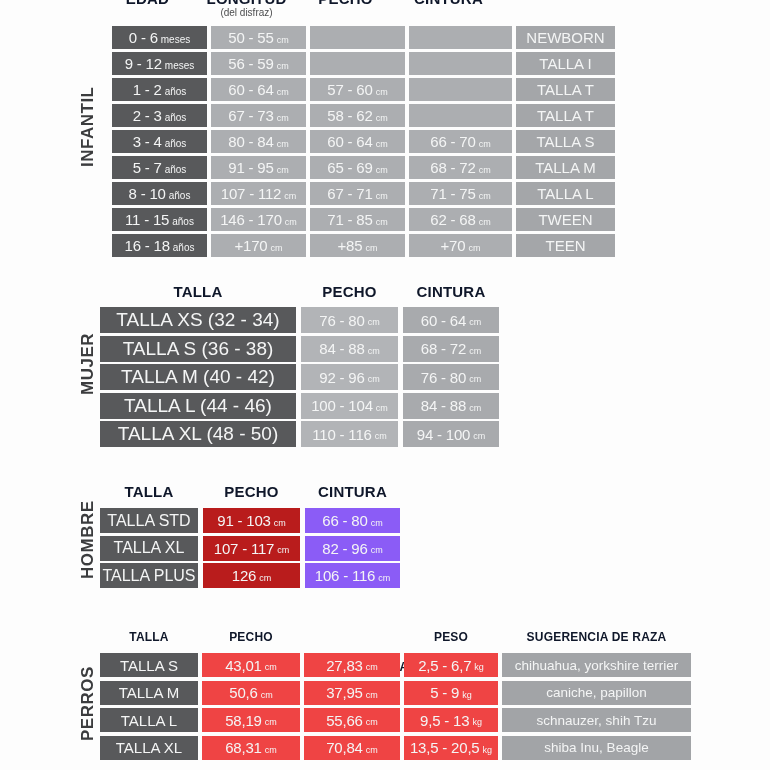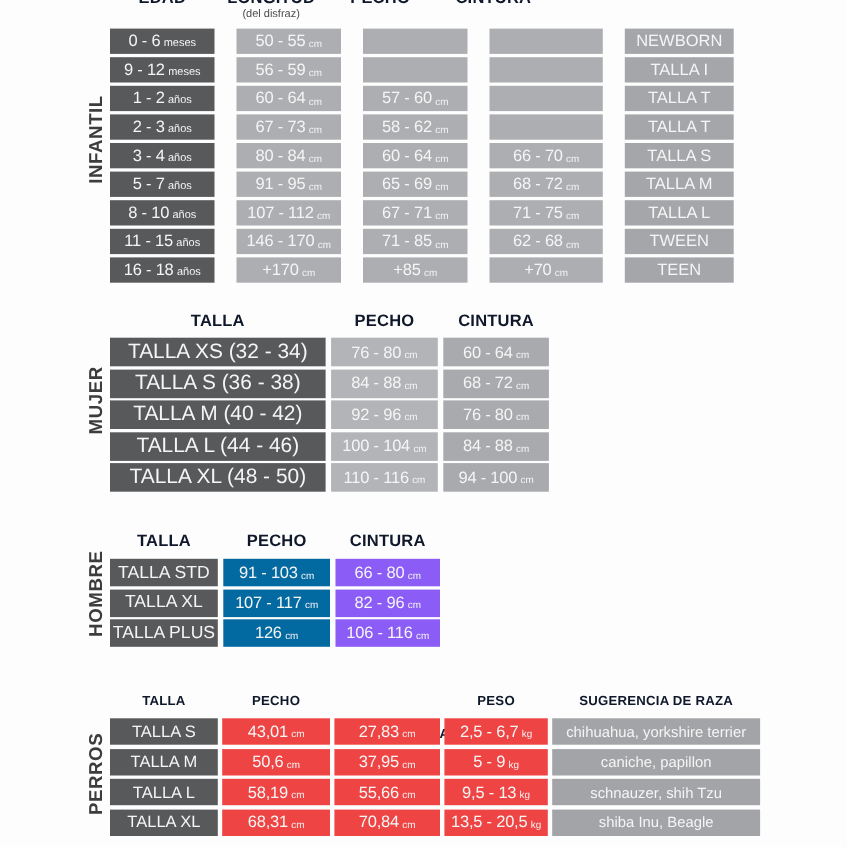--- a/index.html
+++ b/index.html
@@ -16,29 +16,29 @@
   .cell{display:flex;align-items:center;justify-content:center;color:#f4f5f5;
         white-space:nowrap;overflow:hidden;}
   .cell .v{font-size:15px;letter-spacing:-0.2px;}
   .cell .u{font-size:9px;margin-left:3px;transform:translateY(2px);}
   .dark{background:#58595b;}
   .dark .u{font-size:10px;}
   .lval{background:#acaeb1;}
   .sizecol{background:#a4a6a9;font-size:15px;}
   .m-pecho{background:#b2b4b7;}
   .m-cintura{background:#a8aaad;}
-  .h-pecho{background:#0369a1;}
+  .h-pecho{background:#b91c1c;}
   .h-cintura{background:#8b5cf6;}
   .p-val{background:#ef4444;}
   .razacol{background:#a2a4a7;font-size:13.5px;}
   .talla-wide{font-size:19px;}
   .talla-med{font-size:16px;}
   .talla-sm{font-size:15px;}
-  .g-infantil{left:100px;top:26px;grid-template-columns:95px 95px 95px 103px 99px;
-              grid-auto-rows:23px;gap:3px 20px;}
+  .g-infantil{left:112px;top:26px;grid-template-columns:95px 95px 95px 103px 99px;
+              grid-auto-rows:23px;gap:3px 4px;}
   .g-mujer{left:100px;top:307px;grid-template-columns:196px 97px 96px;
            grid-auto-rows:26px;gap:2.5px 5px;}
   .g-hombre{left:100px;top:508px;grid-template-columns:98px 97px 95px;
             grid-auto-rows:25px;gap:2.5px 5px;}
   .g-perros{left:100px;top:653px;grid-template-columns:98px 98px 96px 94px 189px;
             grid-auto-rows:24px;gap:3.5px 4px;}
 </style>
 </head>
 <body>
 

